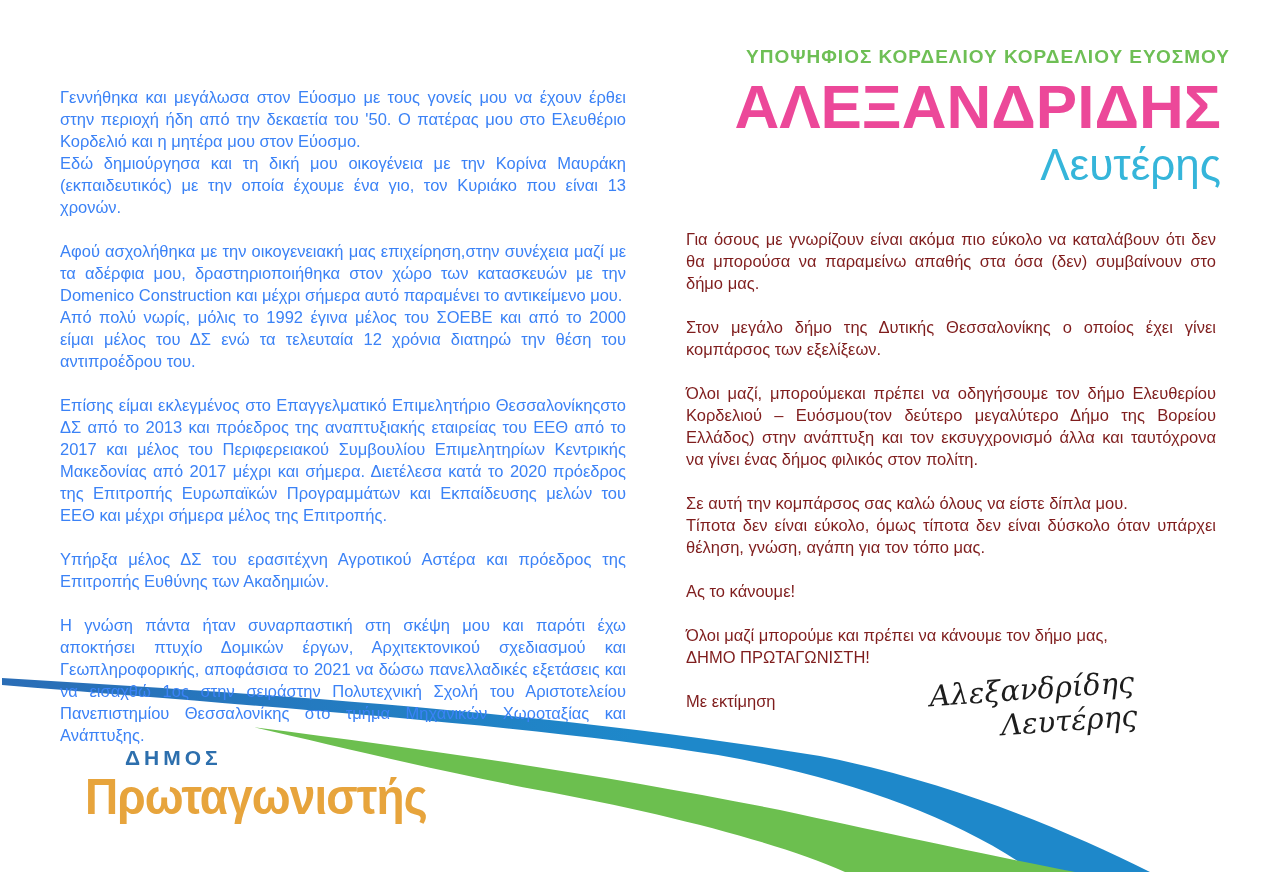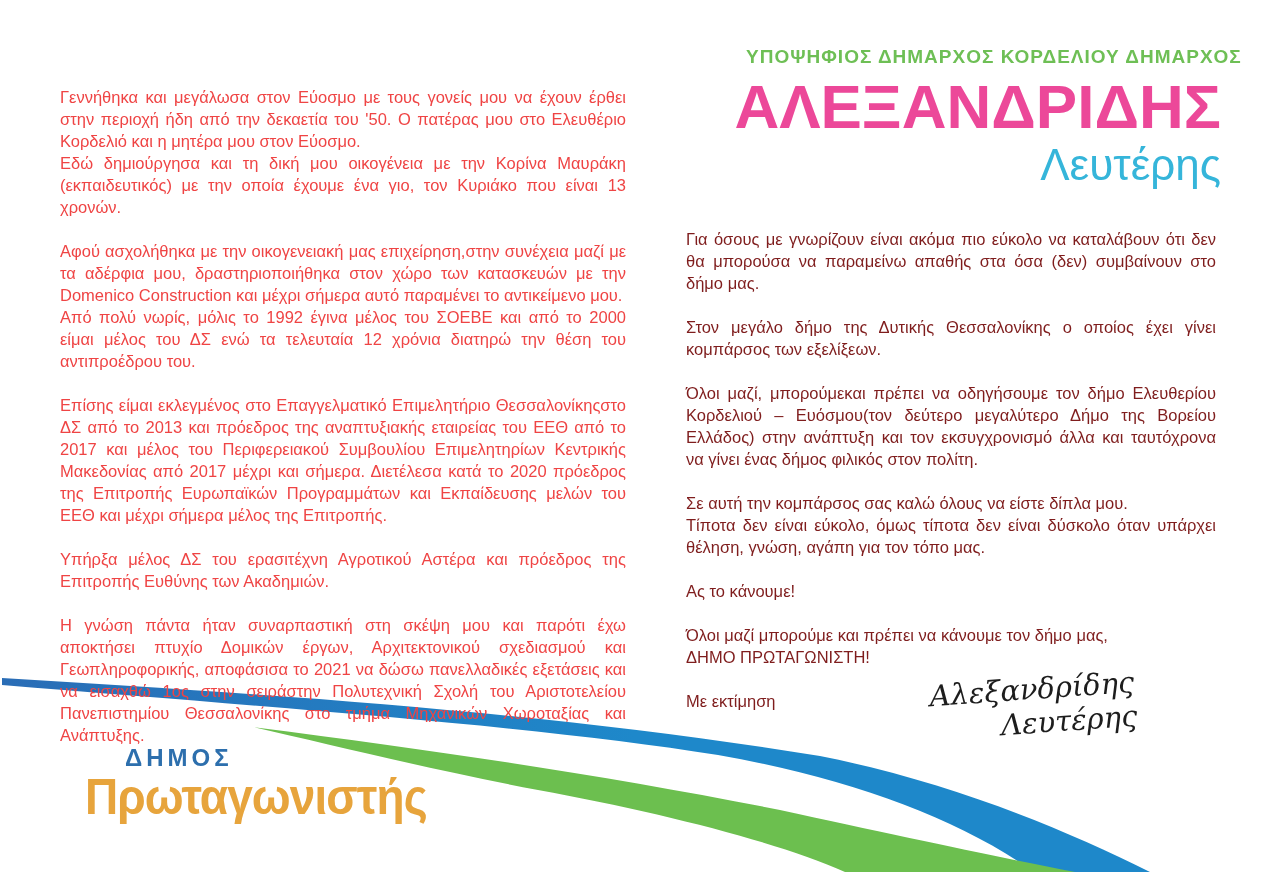--- a/index.html
+++ b/index.html
@@ -17,21 +17,21 @@
   .bio-col {
     position: absolute;
     left: 60px; top: 86px; width: 566px;
   }
   .bio-col p {
     margin: 0 0 22px 0;
     font-size: 16.5px;
     line-height: 22px;
     text-align: justify;
     white-space: pre-line;
-    color: #ef4444;
+    color: #3b82f6;
   }
 
   
   .header-block {
     position: absolute;
     left: 676px; top: 46px; width: 545px;
     text-align: right;
   }
   .eyebrow {
     text-align: center;
@@ -100,21 +100,21 @@
 
   
   .footer-logo {
     position: absolute;
     left: 85px; top: 746px;
     z-index: 2;
   }
   .logo-top {
     color: #2d6fad;
     font-weight: bold;
-    font-size: 24px;
+    font-size: 21px;
     letter-spacing: 4px;
     margin-left: 40px;
     line-height: 24px;
   }
   .logo-main {
     color: #e7a43c;
     font-weight: bold;
     font-size: 50px;
     line-height: 54px;
     letter-spacing: -1px;
@@ -142,21 +142,21 @@
   <p>Γεννήθηκα και μεγάλωσα στον Εύοσμο με τους γονείς μου να έχουν έρθει στην περιοχή ήδη από την δεκαετία του '50. Ο πατέρας μου στο Ελευθέριο Κορδελιό και η μητέρα μου στον Εύοσμο.
 Εδώ δημιούργησα και τη δική μου οικογένεια με την Κορίνα Μαυράκη (εκπαιδευτικός) με την οποία έχουμε ένα γιο, τον Κυριάκο που είναι 13 χρονών.</p>
   <p>Αφού ασχολήθηκα με την οικογενειακή μας επιχείρηση,στην συνέχεια μαζί με τα αδέρφια μου, δραστηριοποιήθηκα στον χώρο των κατασκευών με την Domenico Construction και μέχρι σήμερα αυτό παραμένει το αντικείμενο μου.
 Από πολύ νωρίς, μόλις το 1992 έγινα μέλος του ΣΟΕΒΕ και από το 2000 είμαι μέλος του ΔΣ ενώ τα τελευταία 12 χρόνια διατηρώ την θέση του αντιπροέδρου του.</p>
   <p>Επίσης είμαι εκλεγμένος στο Επαγγελματικό Επιμελητήριο Θεσσαλονίκηςστο ΔΣ από το 2013 και πρόεδρος της αναπτυξιακής εταιρείας του ΕΕΘ από το 2017 και μέλος του Περιφερειακού Συμβουλίου Επιμελητηρίων Κεντρικής Μακεδονίας από 2017 μέχρι και σήμερα. Διετέλεσα κατά το 2020 πρόεδρος της Επιτροπής Ευρωπαϊκών Προγραμμάτων και Εκπαίδευσης μελών του ΕΕΘ και μέχρι σήμερα μέλος της Επιτροπής.</p>
   <p>Υπήρξα μέλος ΔΣ του ερασιτέχνη Αγροτικού Αστέρα και πρόεδρος της Επιτροπής Ευθύνης των Ακαδημιών.</p>
   <p>Η γνώση πάντα ήταν συναρπαστική στη σκέψη μου και παρότι έχω αποκτήσει πτυχίο Δομικών έργων, Αρχιτεκτονικού σχεδιασμού και Γεωπληροφορικής, αποφάσισα το 2021 να δώσω πανελλαδικές εξετάσεις και να εισαχθώ 1ος στην σειράστην Πολυτεχνική Σχολή του Αριστοτελείου Πανεπιστημίου Θεσσαλονίκης στο τμήμα Μηχανικών Χωροταξίας και Ανάπτυξης.</p>
 </div>
 
 <div class="header-block">
-  <div class="eyebrow">ΥΠΟΨΗΦΙΟΣ ΔΗΜΑΡΧΟΣ ΚΟΡΔΕΛΙΟΥ ΔΗΜΑΡΧΟΣ</div>
+  <div class="eyebrow">ΥΠΟΨΗΦΙΟΣ ΚΟΡΔΕΛΙΟΥ ΚΟΡΔΕΛΙΟΥ ΕΥΟΣΜΟΥ</div>
   <div class="surname">ΑΛΕΞΑΝΔΡΙΔΗΣ</div>
   <div class="firstname">Λευτέρης</div>
 </div>
 
 <div class="msg-col">
   <p>Για όσους με γνωρίζουν είναι ακόμα πιο εύκολο να καταλάβουν ότι δεν θα μπορούσα να παραμείνω απαθής στα όσα (δεν) συμβαίνουν στο δήμο μας.</p>
   <p>Στον μεγάλο δήμο της Δυτικής Θεσσαλονίκης ο οποίος έχει γίνει κομπάρσος των εξελίξεων.</p>
   <p>Όλοι μαζί, μπορούμεκαι πρέπει να οδηγήσουμε τον δήμο Ελευθερίου Κορδελιού – Ευόσμου(τον δεύτερο μεγαλύτερο Δήμο της Βορείου Ελλάδος) στην ανάπτυξη και τον εκσυγχρονισμό άλλα και ταυτόχρονα να γίνει ένας δήμος φιλικός στον πολίτη.</p>
   <p>Σε αυτή την κομπάρσος σας καλώ όλους να είστε δίπλα μου.
 Τίποτα δεν είναι εύκολο, όμως τίποτα δεν είναι δύσκολο όταν υπάρχει θέληση, γνώση, αγάπη για τον τόπο μας.</p>

